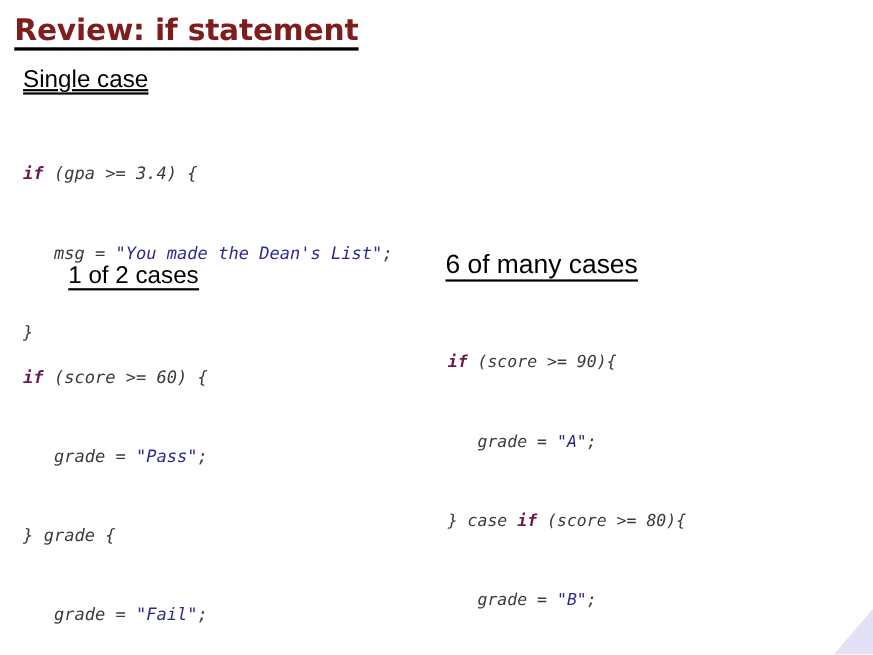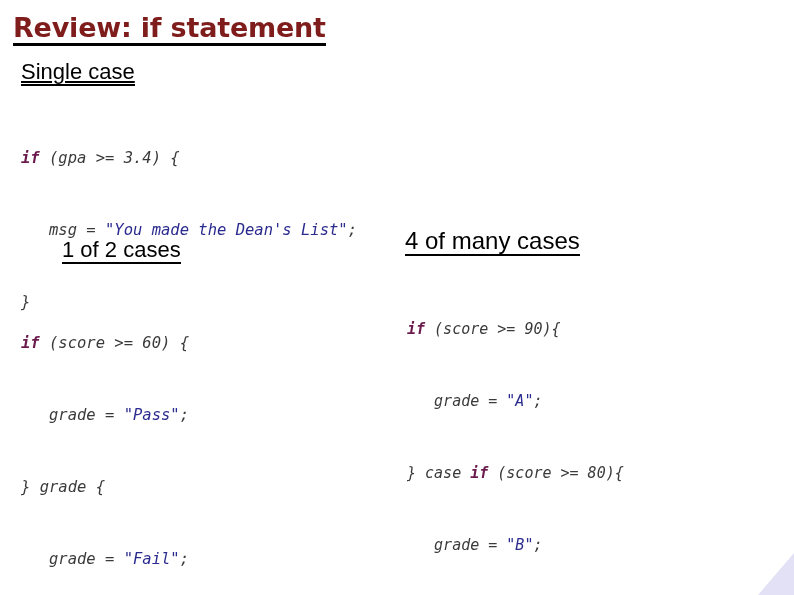--- a/index.html
+++ b/index.html
@@ -128,21 +128,21 @@
 <div id="heading-two" class="section-heading">1 of 2 cases</div>
 
 <div id="code-two-cases" class="code-block">
   <span class="code-line"><span class="tok-kw">if</span><span class="tok-plain"> (score &gt;= 60) {</span></span>
   <span class="code-line"><span class="tok-plain">   grade = </span><span class="tok-str">"Pass"</span><span class="tok-plain">;</span></span>
   <span class="code-line"><span class="tok-plain">} grade {</span></span>
   <span class="code-line"><span class="tok-plain">   grade = </span><span class="tok-str">"Fail"</span><span class="tok-plain">;</span></span>
   
 </div>
 
-<div id="heading-many" class="section-heading">4 of many cases</div>
+<div id="heading-many" class="section-heading">6 of many cases</div>
 
 <div id="code-many-cases" class="code-block">
   <span class="code-line"><span class="tok-kw">if</span><span class="tok-plain"> (score &gt;= 90){</span></span>
   <span class="code-line"><span class="tok-plain">   grade = </span><span class="tok-str">"A"</span><span class="tok-plain">;</span></span>
   <span class="code-line"><span class="tok-plain">} case </span><span class="tok-kw">if</span><span class="tok-plain"> (score &gt;= 80){</span></span>
   <span class="code-line"><span class="tok-plain">   grade = </span><span class="tok-str">"B"</span><span class="tok-plain">;</span></span>
   
   
   
   

